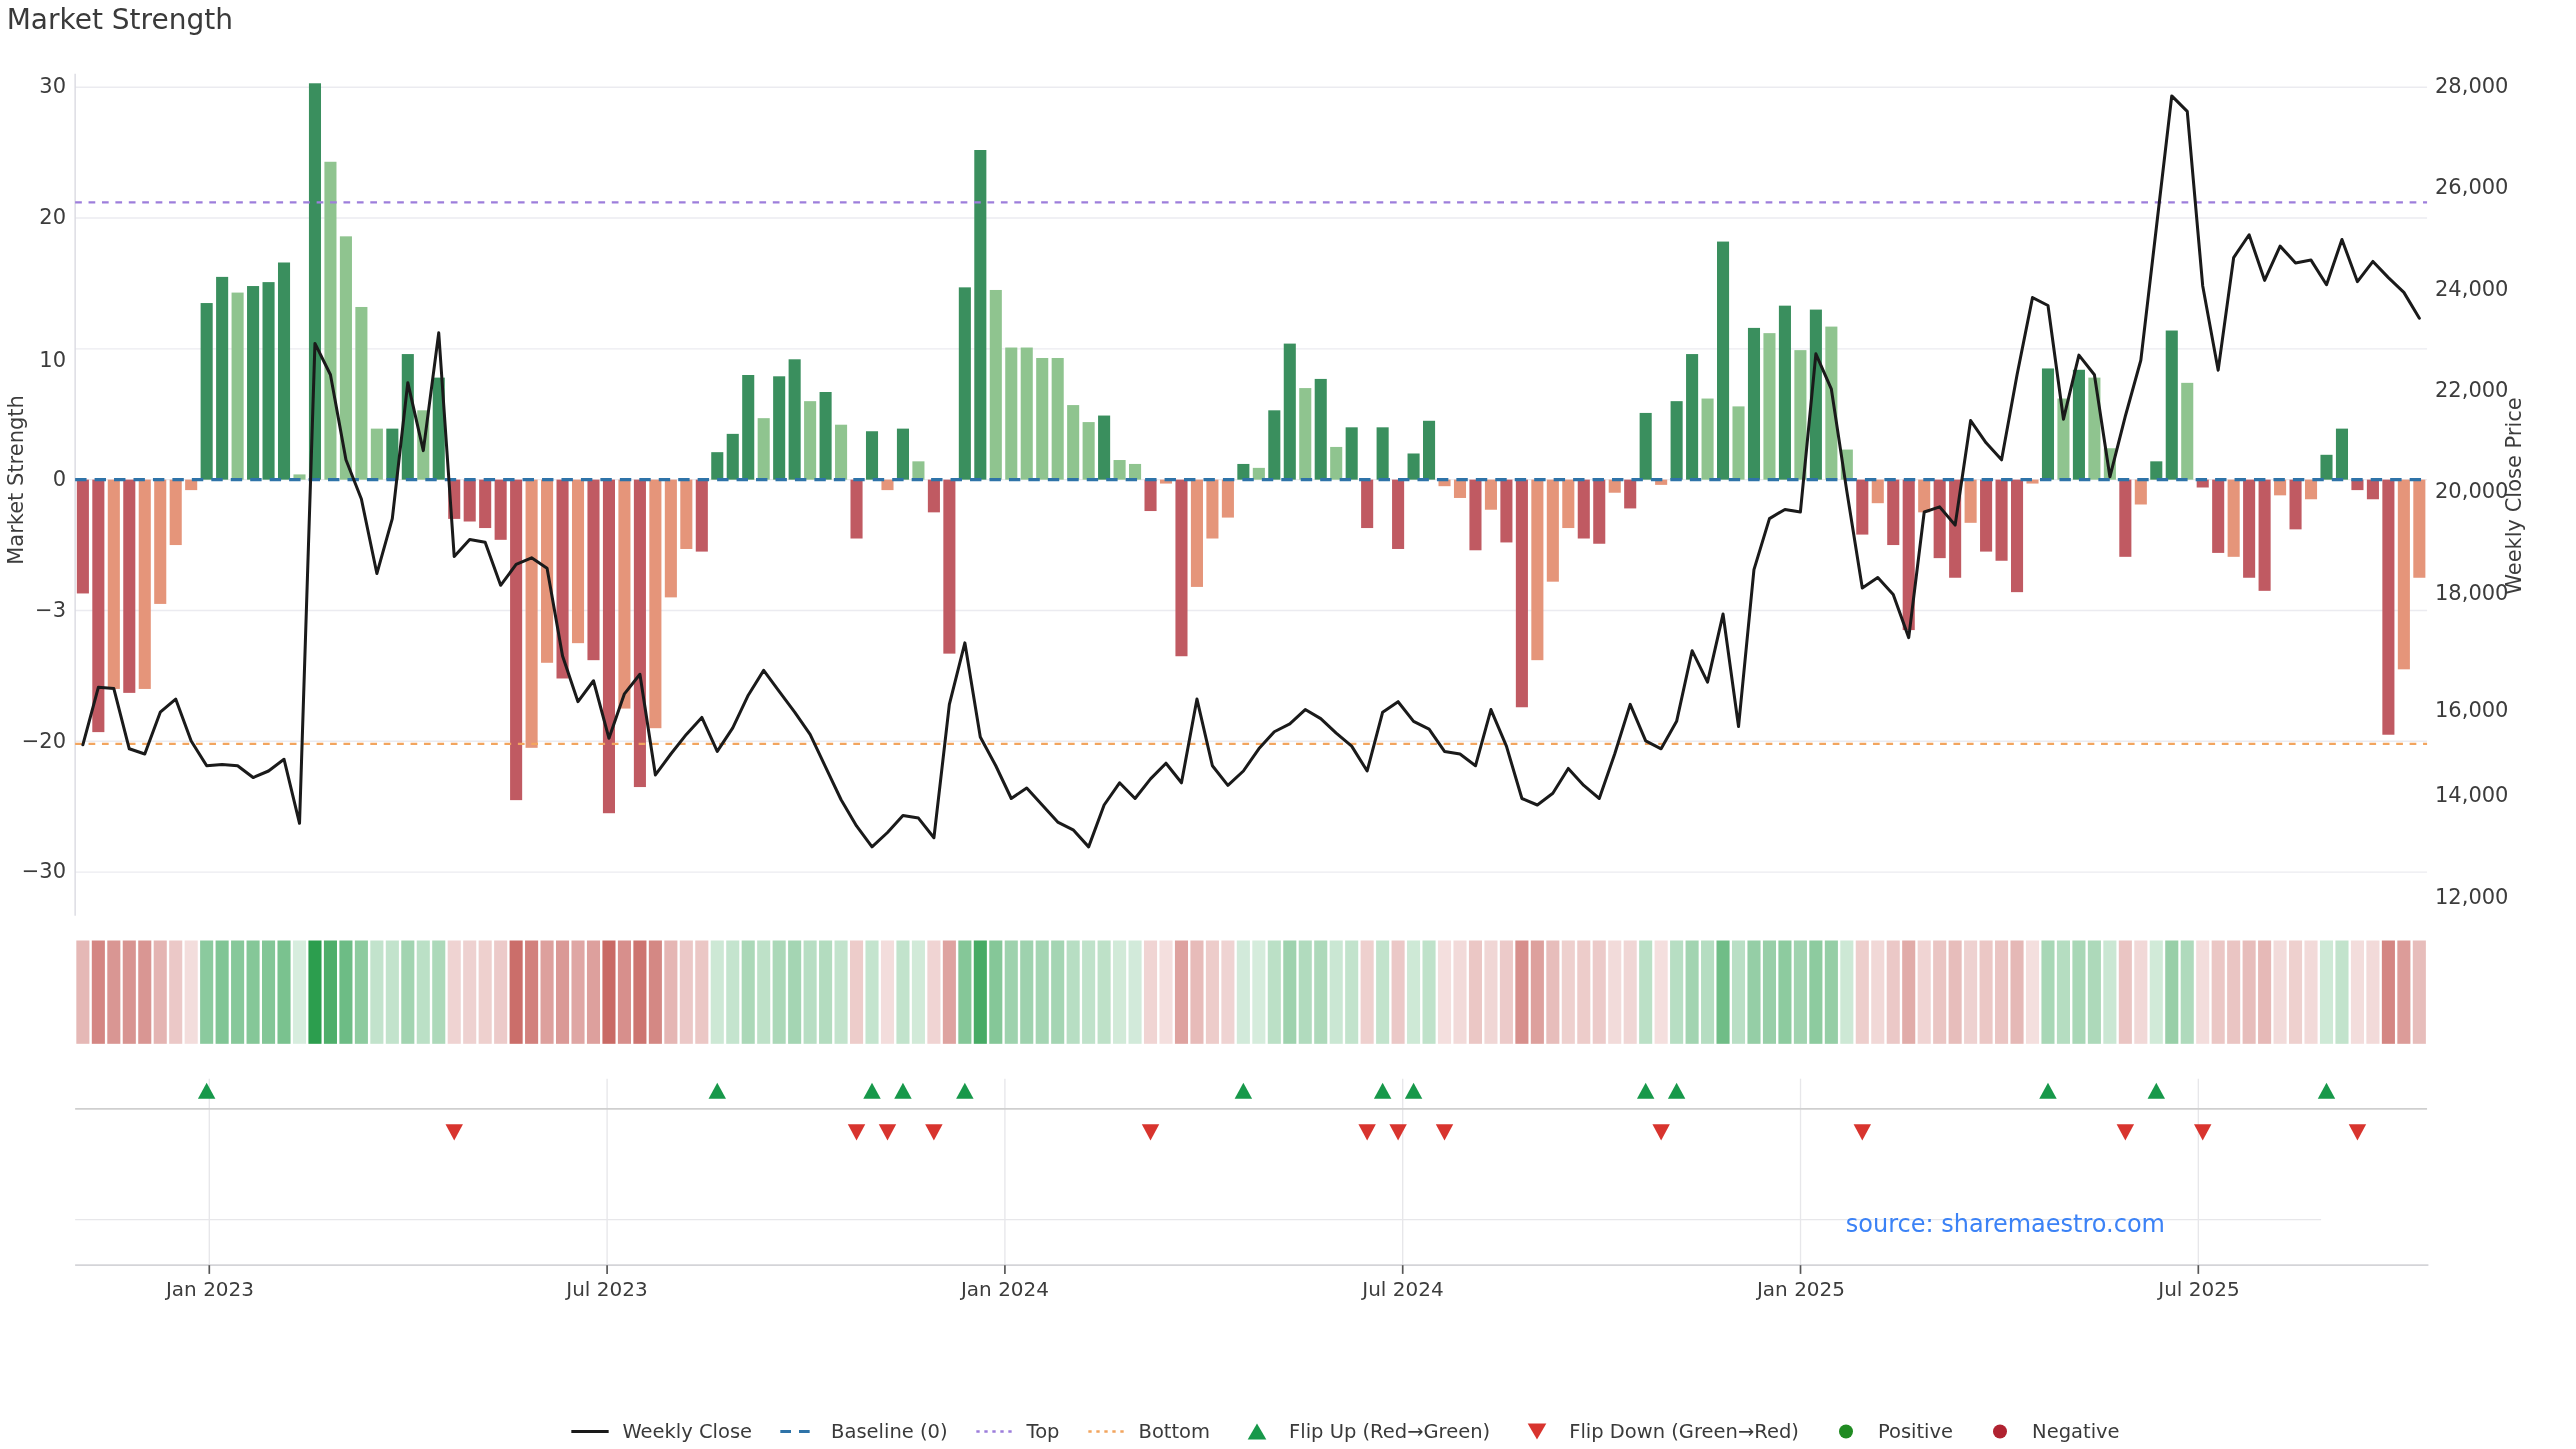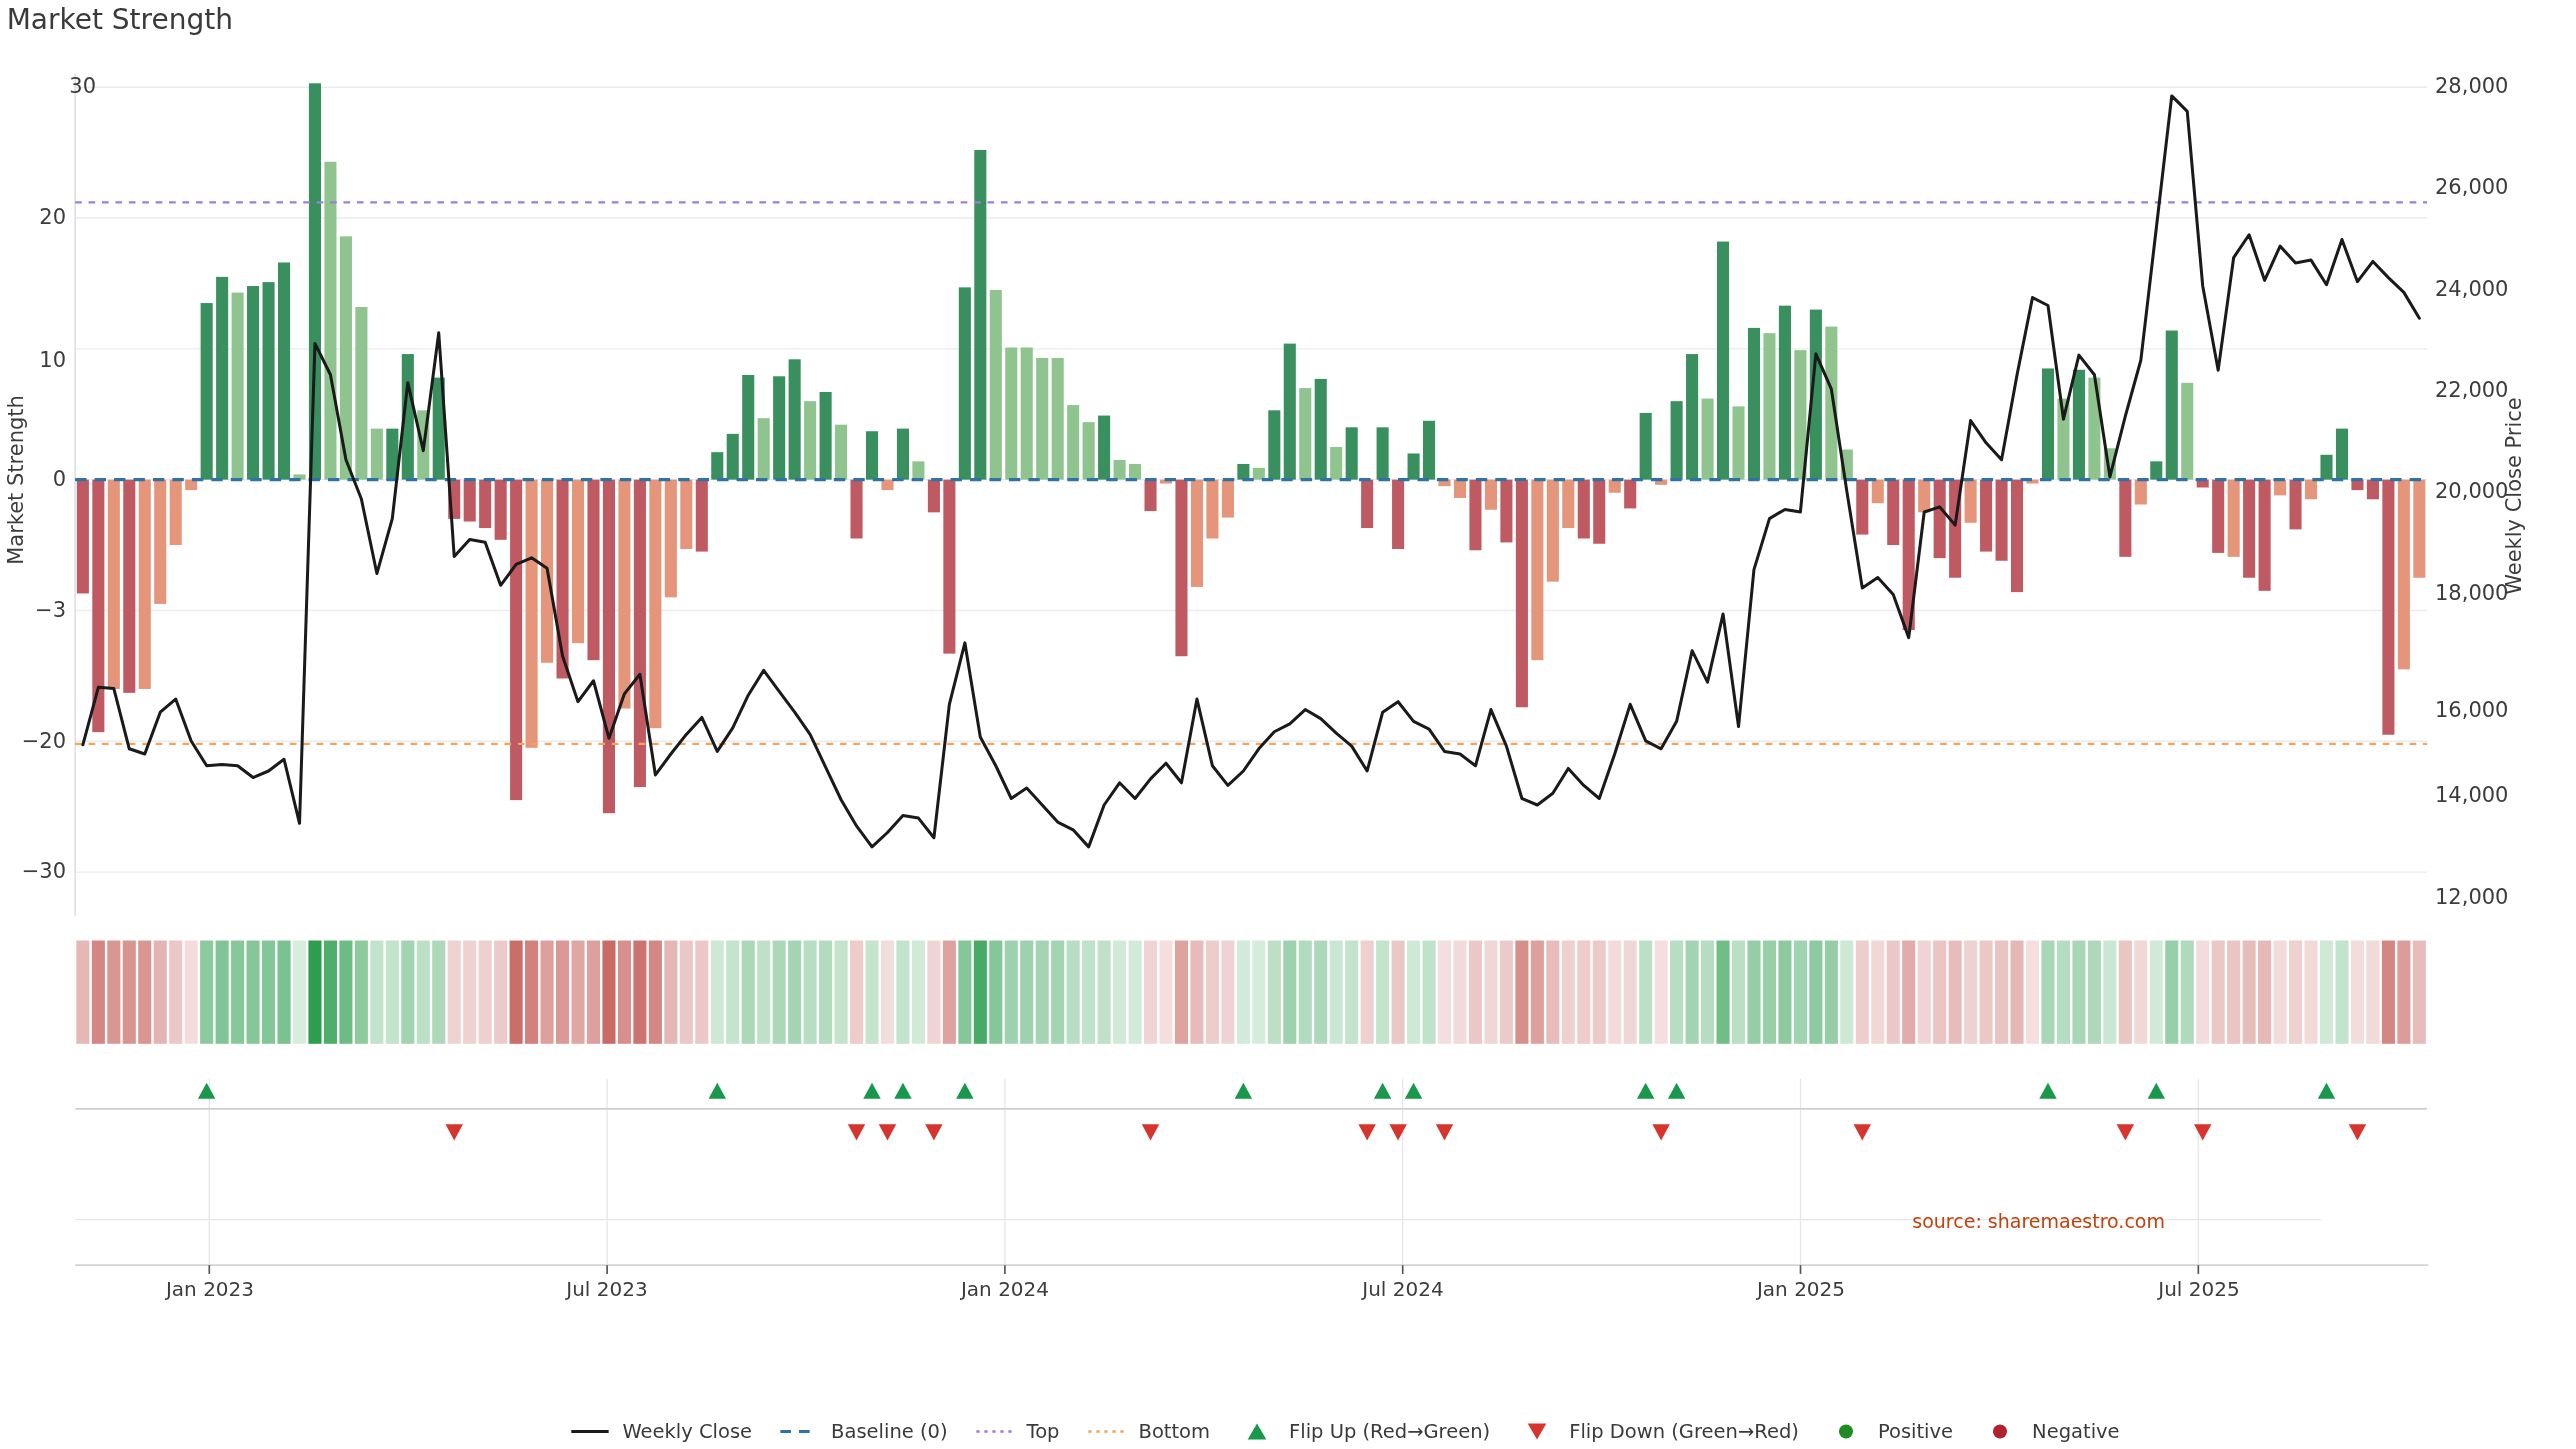--- a/index.html
+++ b/index.html
@@ -8,21 +8,21 @@
   .stage{position:absolute;left:0;top:0;width:2185px;height:1449px;background:#fff;}
   .title{position:absolute;left:6.7px;top:2.7px;font-size:28px;color:#3a3a3a;}
   .ylab{position:absolute;font-size:21px;color:#3c3c3c;white-space:nowrap;}
   .ylab.left{left:16px;top:480px;transform:translate(-50%,-50%) rotate(-90deg);}
   .ylab.right{left:2514px;top:496px;transform:translate(-50%,-50%) rotate(-90deg);}
   svg#plot{position:absolute;left:0;top:0;}
   .tick{position:absolute;font-size:21px;color:#3c3c3c;line-height:1;}
   .tick.l{width:66px;text-align:right;}
   .tick.r{text-align:left;}
   .tick.x{width:148px;text-align:center;font-size:20px;}
-  .source{position:absolute;right:20px;top:1210px;font-size:19px;color:#c2410c;}
+  .source{position:absolute;right:20px;top:1210px;font-size:24px;color:#3b82f6;}
   #legend{position:absolute;left:0;top:1413px;width:2576px;height:36px;
           display:flex;align-items:center;justify-content:center;gap:27px;padding-left:114px;box-sizing:border-box;}
   .li{display:flex;align-items:center;gap:12px;}
   .li span{font-size:19.5px;color:#3a3a3a;white-space:nowrap;}
 </style>
 </head>
 <body>
 
 <div class="stage">
   <div class="title">Market Strength</div>
@@ -395,21 +395,21 @@
         <polygon points="2776.0986842105262,1700 2763.0986842105262,1676 2789.0986842105262,1676" fill="#d8342e"></polygon>
         <polygon points="3052.8881578947367,1614 3039.8881578947367,1638 3065.8881578947367,1638" fill="#17984a"></polygon>
         <polygon points="3168.2171052631575,1700 3155.2171052631575,1676 3181.2171052631575,1676" fill="#d8342e"></polygon>
         <polygon points="3214.3486842105262,1614 3201.3486842105262,1638 3227.3486842105262,1638" fill="#17984a"></polygon>
         <polygon points="3283.5460526315787,1700 3270.5460526315787,1676 3296.5460526315787,1676" fill="#d8342e"></polygon>
         <polygon points="3468.0723684210525,1614 3455.0723684210525,1638 3481.0723684210525,1638" fill="#17984a"></polygon>
         <polygon points="3514.203947368421,1700 3501.203947368421,1676 3527.203947368421,1676" fill="#d8342e"></polygon>
       </g>
     </svg>
   <div id="lticks">
-      <div class="tick l" style="left: 0px; top: 76px; position: absolute; padding-left: 30px;">30</div>
+      <div class="tick l" style="left: 0px; top: 76px; position: absolute;">30</div>
       <div class="tick l" style="left: 0px; top: 207px; position: absolute;">20</div>
       <div class="tick l" style="left: 0px; top: 338px; position: absolute; margin-top: 12px;">10</div>
       <div class="tick l" style="left: 0px; top: 469px; position: absolute;">0</div>
       <div class="tick l" style="left: 0px; top: 600px; position: absolute;">−3</div>
       <div class="tick l" style="left: 0px; top: 731px; position: absolute;">−20</div>
       <div class="tick l" style="left: 0px; top: 861px; position: absolute;">−30</div>
     </div>
   <div id="rticks">
       <div class="tick r" style="left: 2435px; top: 76px; position: absolute;">28,000</div>
       <div class="tick r" style="left: 2435px; top: 177px; position: absolute;">26,000</div>

